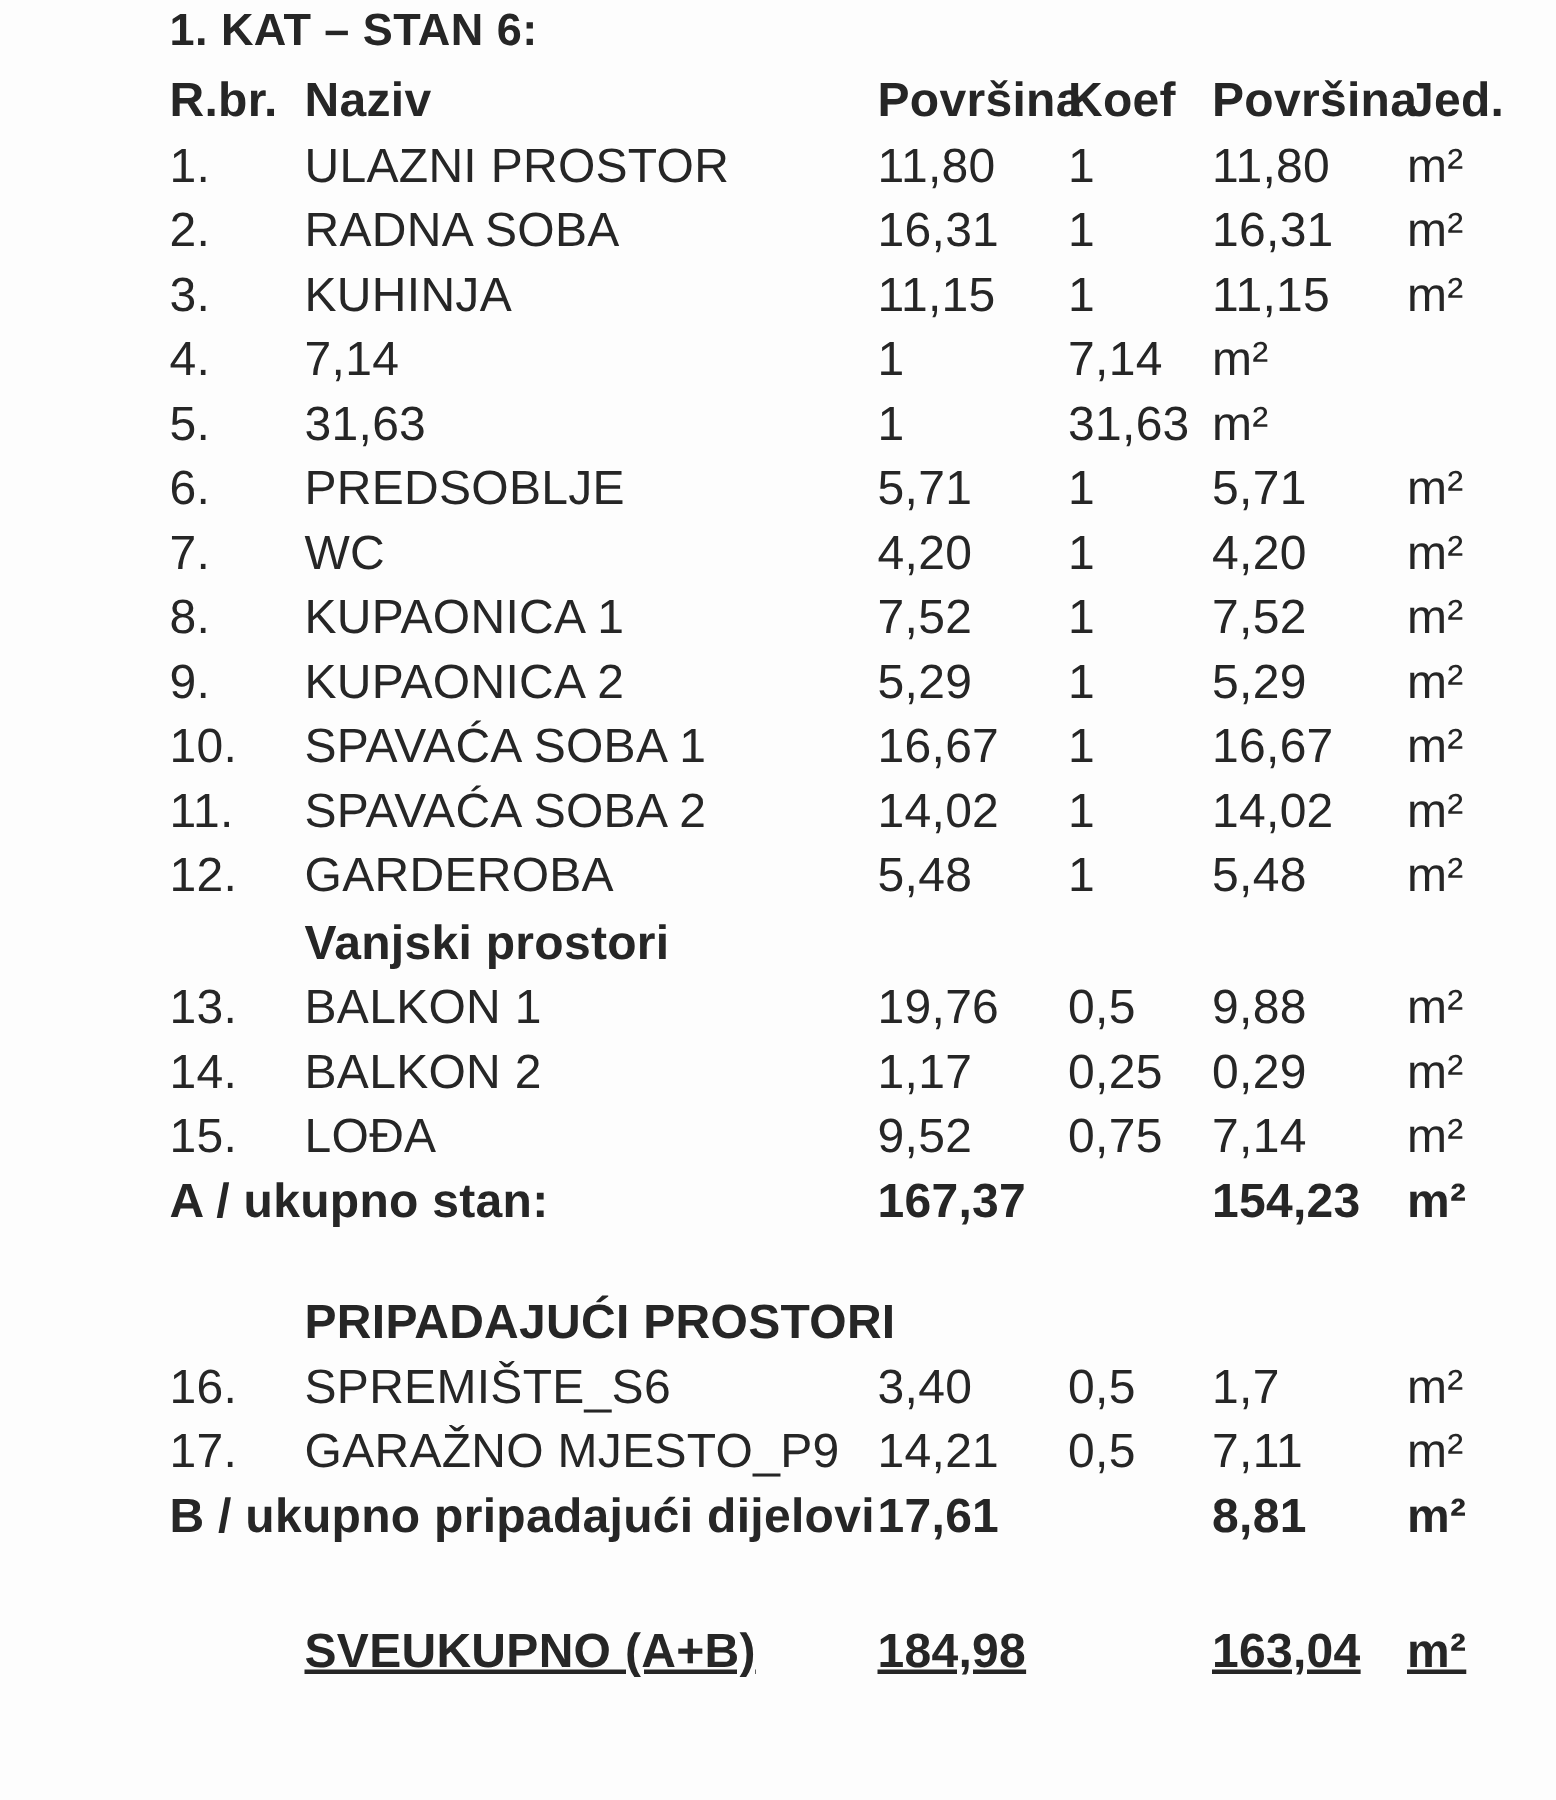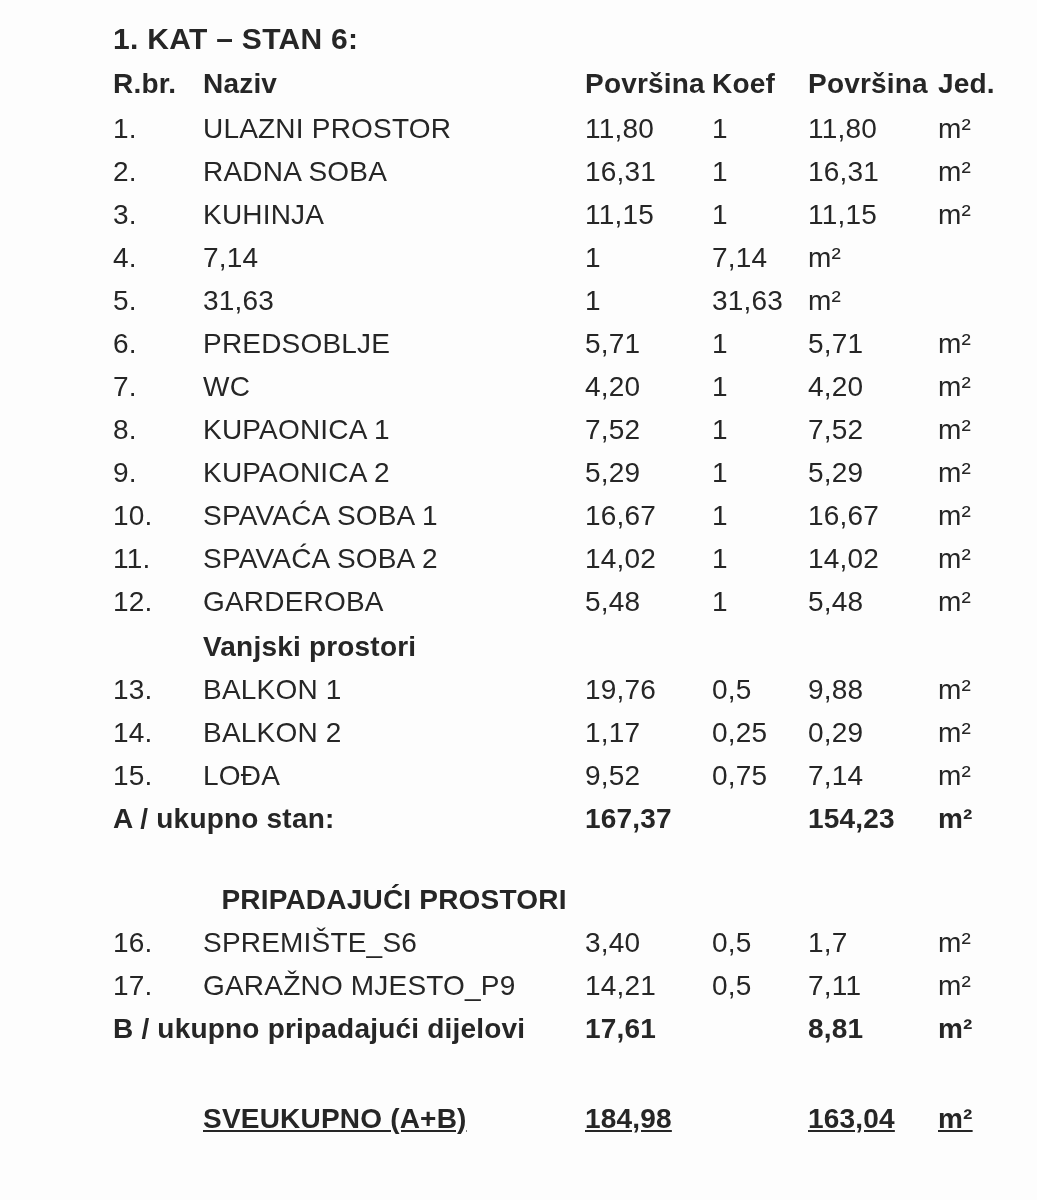--- a/index.html
+++ b/index.html
@@ -4,32 +4,32 @@
 <style>
   html,body{margin:0;padding:0;background:#e9e9e9;}
   .sheet{
     position:relative;
     width:1037px;height:1200px;
     background:#fdfdfd;
     font-family:"Liberation Sans", sans-serif;
     color:#262626;
     overflow:hidden;
   }
-  .content{filter:blur(0.3px);padding-top:18px;}
+  .content{filter:blur(0.3px);padding-top:0;}
   .doc-title{
     margin-left:113px;height:42px;line-height:42px;
     font-size:30px;font-weight:bold;letter-spacing:0.3px;
   }
   .row{
     display:grid;
     grid-template-columns:90px 382px 127px 96px 130px 1fr;
     margin-left:113px;
     height:43px;
     align-items:center;
-    font-size:28px;
+    font-size:32px;
     letter-spacing:0.2px;
     white-space:nowrap;
   }
   .header-row{margin-top:3px;height:42px;font-weight:bold;}
   .rows-group{display:block;}
   .group-apartment{margin-top:2px;}
   .section-row{font-weight:bold;}
   .section-row.outdoor{margin-top:2px;}
   .section-row.ancillary{margin-top:38px;text-align:center;}
   .total-row{font-weight:bold;}

